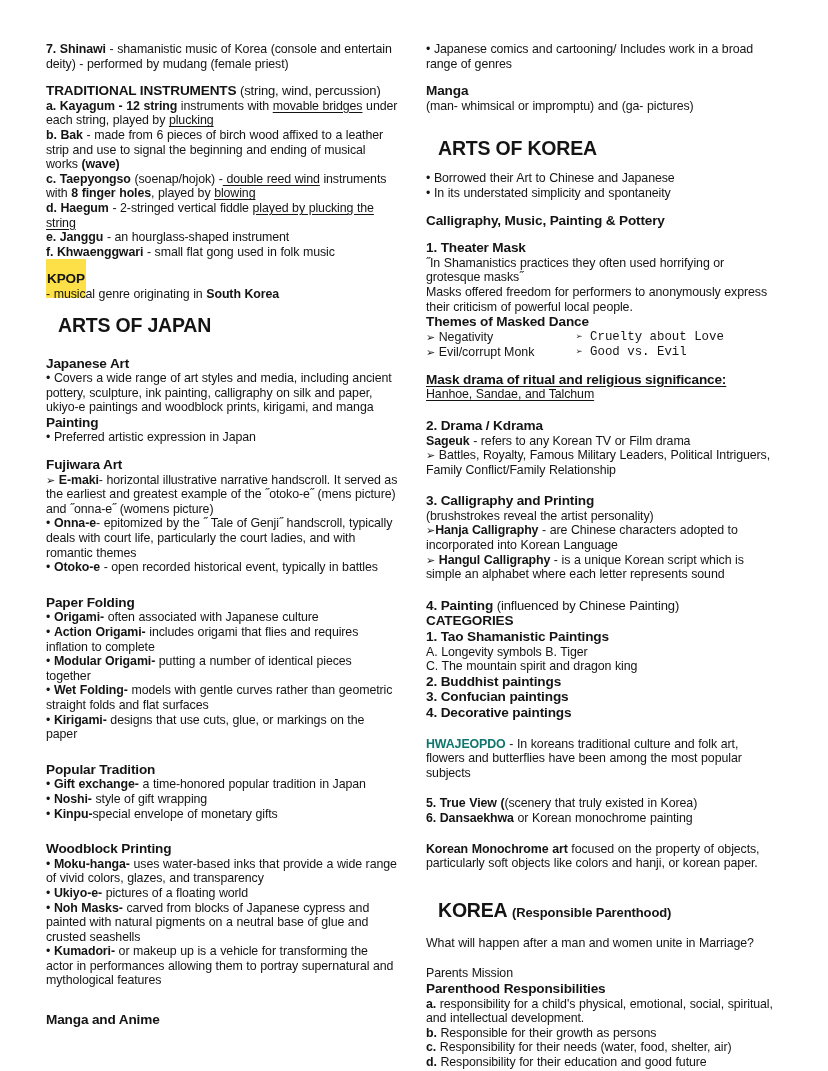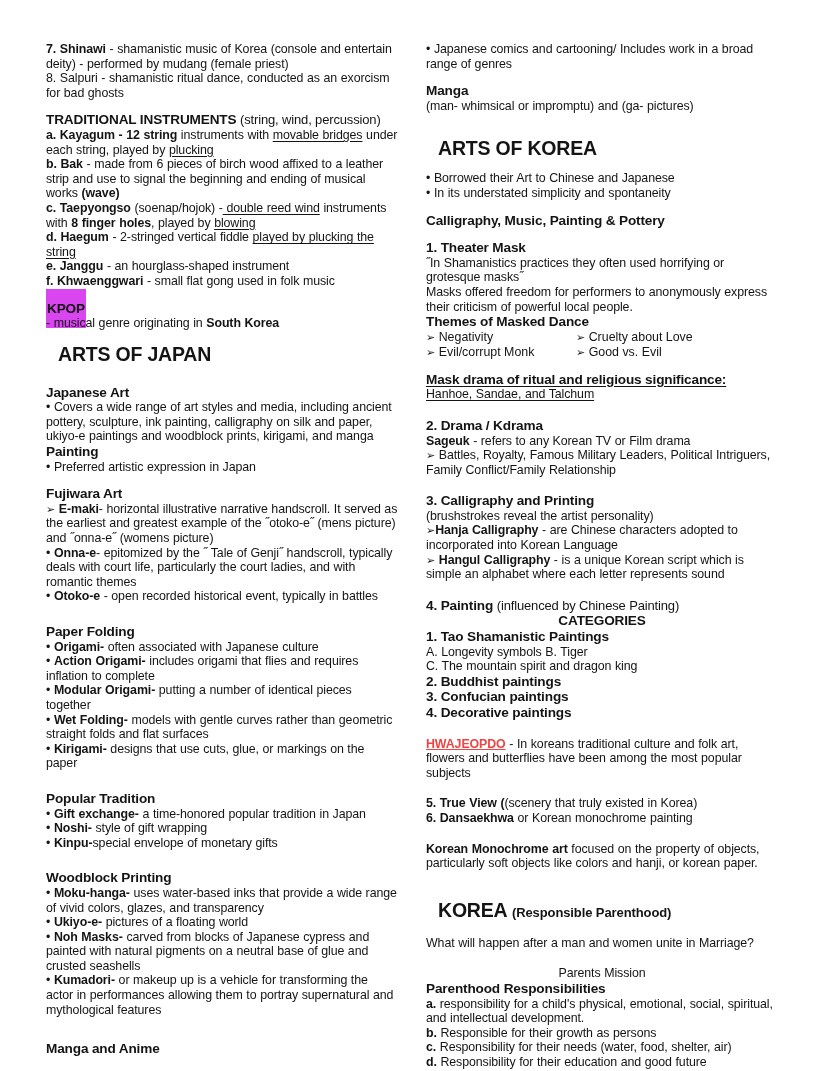--- a/index.html
+++ b/index.html
@@ -59,46 +59,45 @@
     font-size: 13px;
     font-weight: normal;
   }
   b, strong { font-weight: bold; }
   u, .u { text-decoration: underline; text-underline-offset: 1.5px; }
   .gap8  { height: 8px; }
   .gap12 { height: 12px; }
   .gap16 { height: 16px; }
   .gap20 { height: 20px; }
   .gap24 { height: 24px; }
-  .center { text-align: center; }
+  .center { }
   .hl {
-    background: #d946ef;
+    background: #fde047;
     padding: 12px 1px;
     margin-top: 41px;
   }
-  .teal { color: #ef4444; text-decoration: underline; }
+  .teal { color: #0f766e; }
   .arrow-row {
     display: flex;
     font-size: 12.4px;
     line-height: 15px;
     justify-content: flex-end;
   }
   .arrow-row .c1 { width: 150px; flex: 0 0 150px; }
-  .arrow-row .c2 { flex: 1; }
+  .arrow-row .c2 { flex: 1; font-family: Liberation Mono, monospace; }
   .ar { font-size: 11px; }
 </style>
 </head>
 <body>
 
 <div class="page">
 
   <div class="col">
 
     <p class="t"><b>7. Shinawi</b> - shamanistic music of Korea (console and entertain deity) - performed by mudang (female priest)</p>
-    <p class="t">8. Salpuri - shamanistic ritual dance, conducted as an exorcism for bad ghosts</p>
 
     <div class="gap12"></div>
 
     <p class="head"><span>TRADITIONAL INSTRUMENTS</span> <span class="sub">(string, wind, percussion)</span></p>
 
     <p class="t"><b>a. Kayagum - 12 string</b> instruments with <u>movable bridges</u> under each string, played by <u>plucking</u></p>
     <p class="t"><b>b. Bak</b> - made from 6 pieces of birch wood affixed to a leather strip and use to signal the beginning and ending of musical works <b>(wave)</b></p>
     <p class="t"><b>c. Taepyongso</b> (soenap/hojok) -<u> double reed wind</u> instruments with <b>8 finger holes</b>, played by <u>blowing</u></p>
     <p class="t"><b>d. Haegum</b> - 2-stringed vertical fiddle <u>played by plucking the string</u></p>
     <p class="t"><b>e. Janggu</b> - an hourglass-shaped instrument</p>

